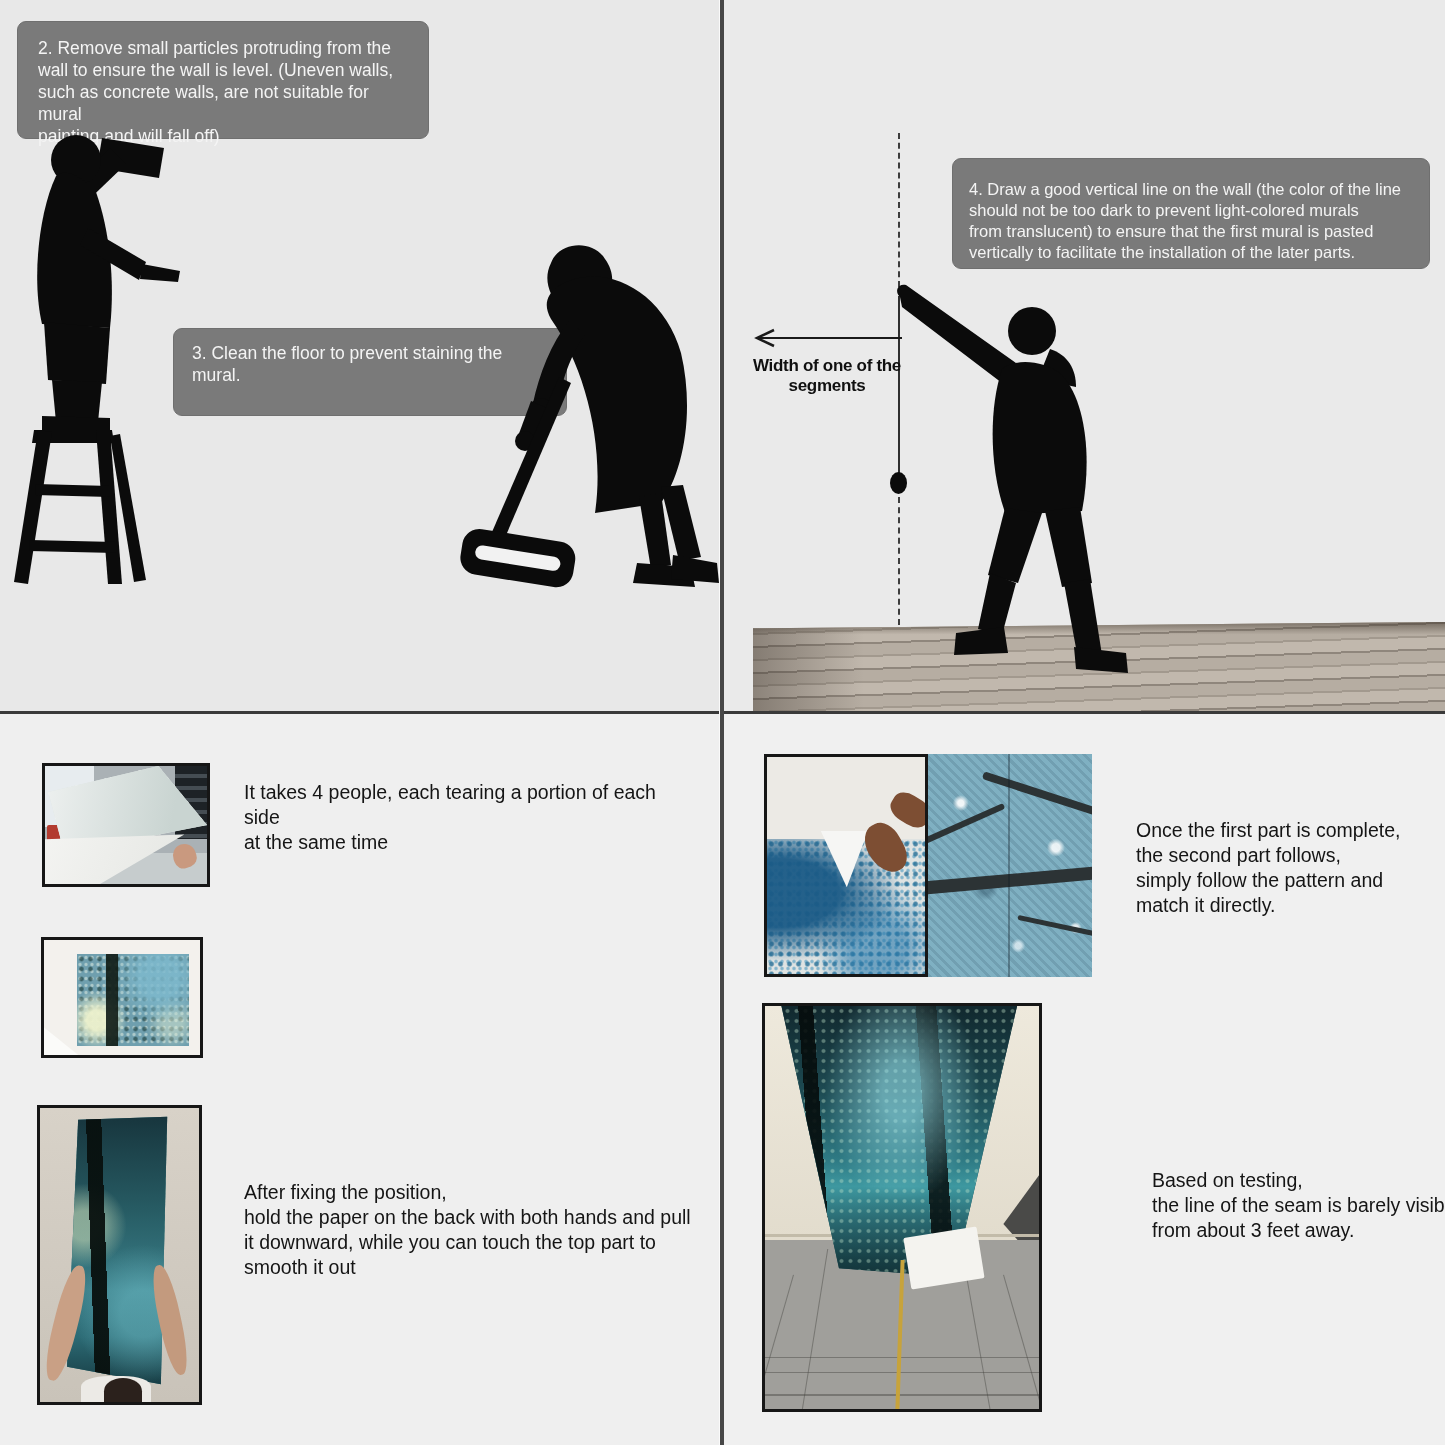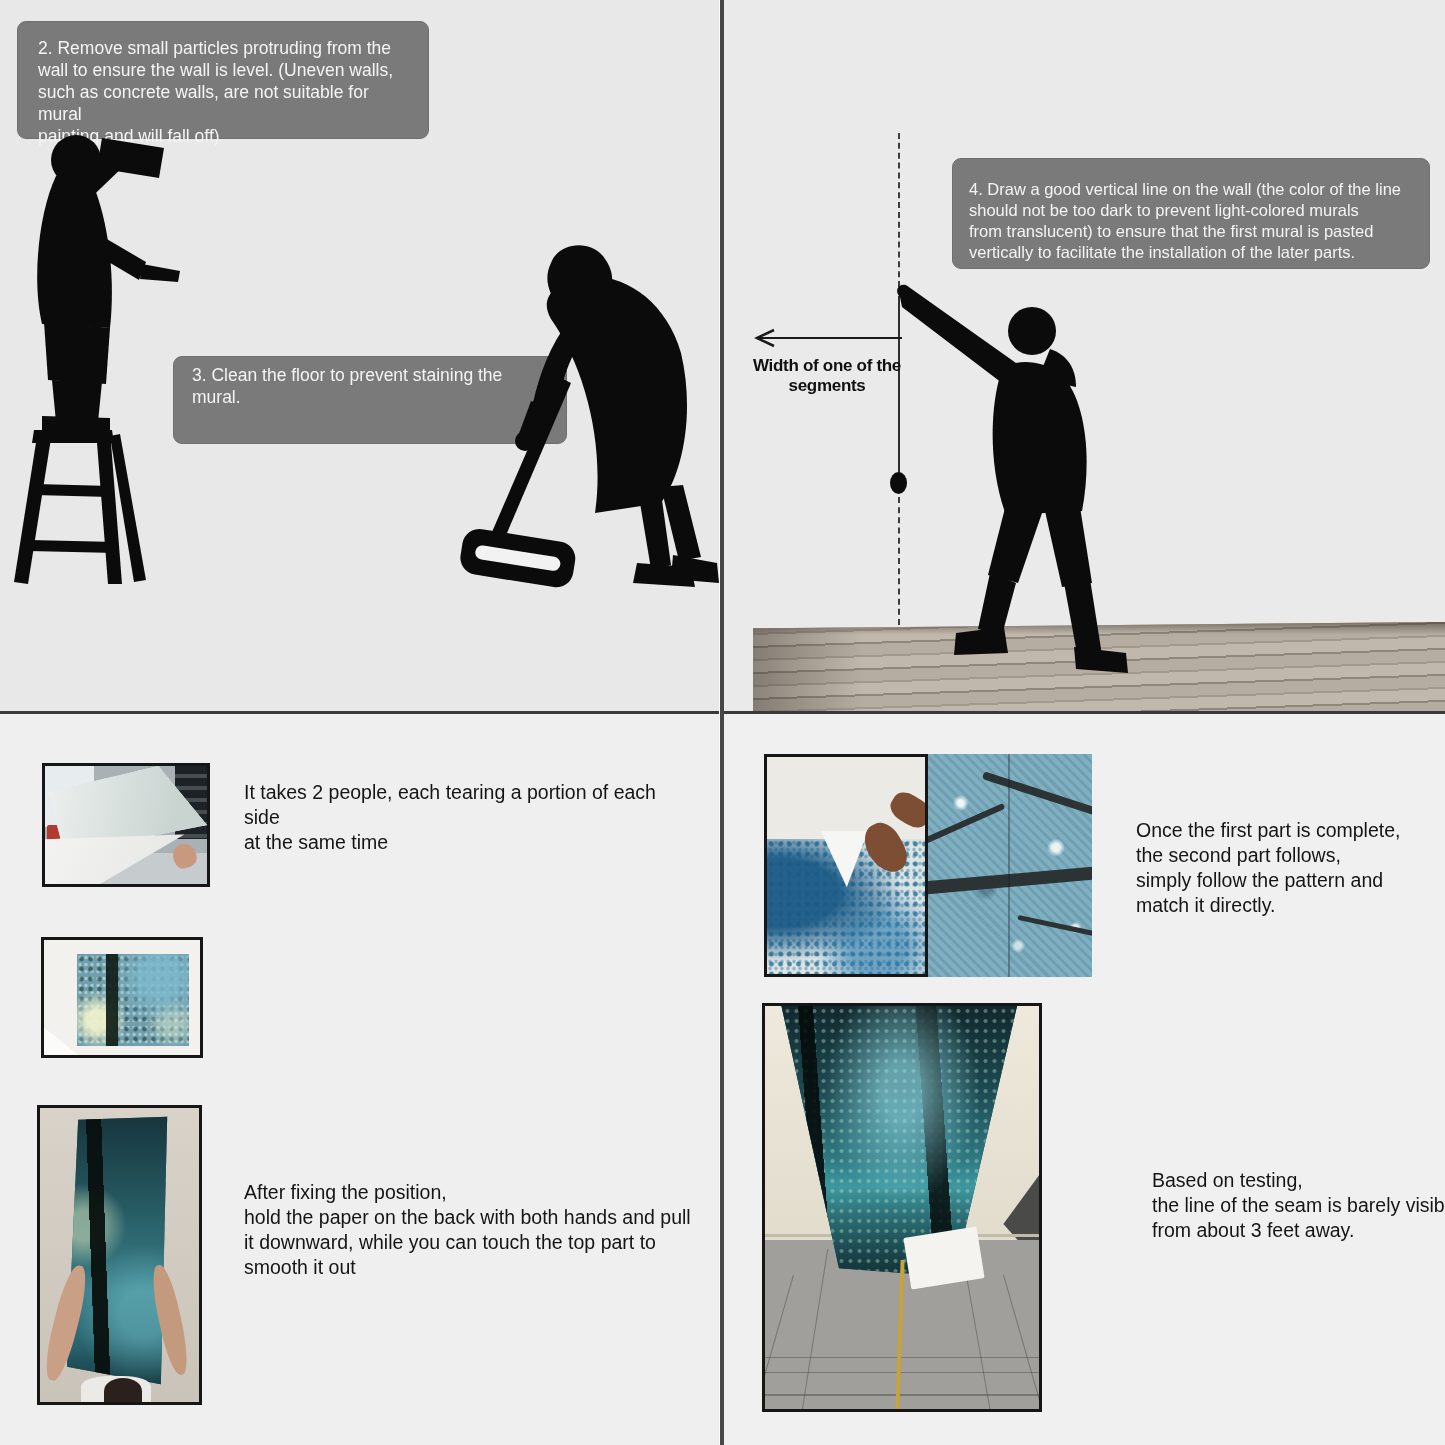--- a/index.html
+++ b/index.html
@@ -17,21 +17,21 @@
   .divider-v{left:719px;top:0;width:4px;height:1445px;background:#474747;border-left:1px solid #fafafa;}
   .divider-h{left:0;top:711px;width:1445px;height:3px;background:#3a3a3a;}
 
   
   .ibox{
     background:#7a7a7a;border:1px solid #6f6f6f;border-radius:9px;
     color:#f4f4f4;box-sizing:border-box;
   }
   .ibox-text{white-space:pre-line;display:block;}
   .box-step2{left:17px;top:21px;width:412px;height:118px;padding:15px 20px;font-size:17.5px;line-height:22px;}
-  .box-step3{left:173px;top:356px;width:394px;height:88px;padding:7px 18px;font-size:17.5px;line-height:22px;}
+  .box-step3{left:173px;top:328px;width:394px;height:88px;padding:13px 18px;font-size:17.5px;line-height:22px;}
   .box-step4{left:952px;top:158px;width:478px;height:111px;padding:20px 16px;font-size:16.5px;line-height:21px;}
 
   
   .plumb-dash-top{left:898px;top:133px;height:154px;width:0;border-left:2px dashed #3d3d3d;}
   .plumb-solid{left:898px;top:296px;height:180px;width:2px;background:#2f2f2f;}
   .plumb-bob{left:890px;top:472px;width:17px;height:22px;border-radius:50%;background:#0b0b0b;}
   .plumb-dash-bottom{left:898px;top:497px;height:128px;width:0;border-left:2px dashed #3d3d3d;}
   .width-arrow{left:752px;top:326px;width:150px;height:24px;}
   .arrow-label{
     left:748px;top:356px;width:158px;text-align:center;
@@ -285,21 +285,21 @@
   <div class="abs photo photo-peel">
     <div class="abs p1-win"></div>
     <div class="abs p1-shelf"></div>
     <div class="abs p1-red"></div>
     <div class="abs p1-denim"></div>
     <div class="abs p1-floor"></div>
     <div class="abs p1-paper-top"></div>
     <div class="abs p1-paper-bottom"></div>
     <div class="abs p1-thumb"></div>
   </div>
-  <div class="abs tip tip-bl-1">It takes 2 people, each tearing a portion of each side
+  <div class="abs tip tip-bl-1">It takes 4 people, each tearing a portion of each side
 at the same time</div>
 
   <div class="abs photo photo-wall">
     <div class="abs p2-paper"></div>
     <div class="abs p2-mural"></div>
   </div>
 
   <div class="abs photo photo-hold">
     <div class="abs p3-mural"></div>
     <div class="abs p3-arm-l"></div>

